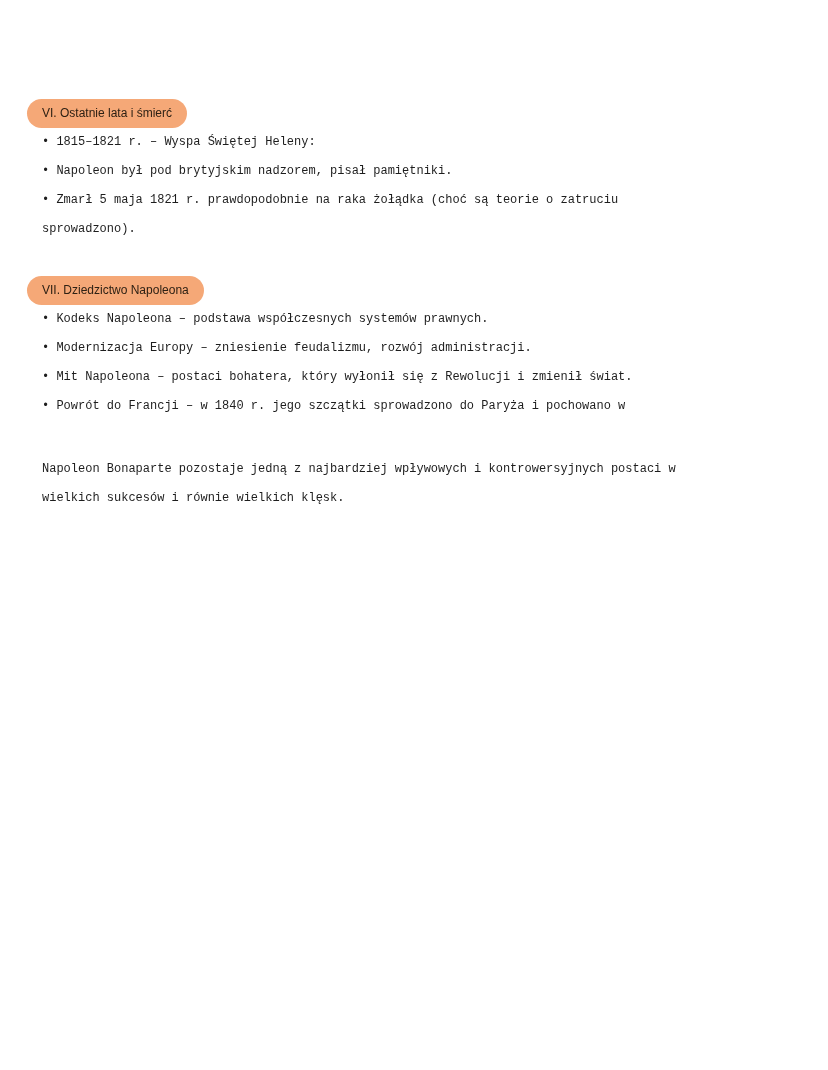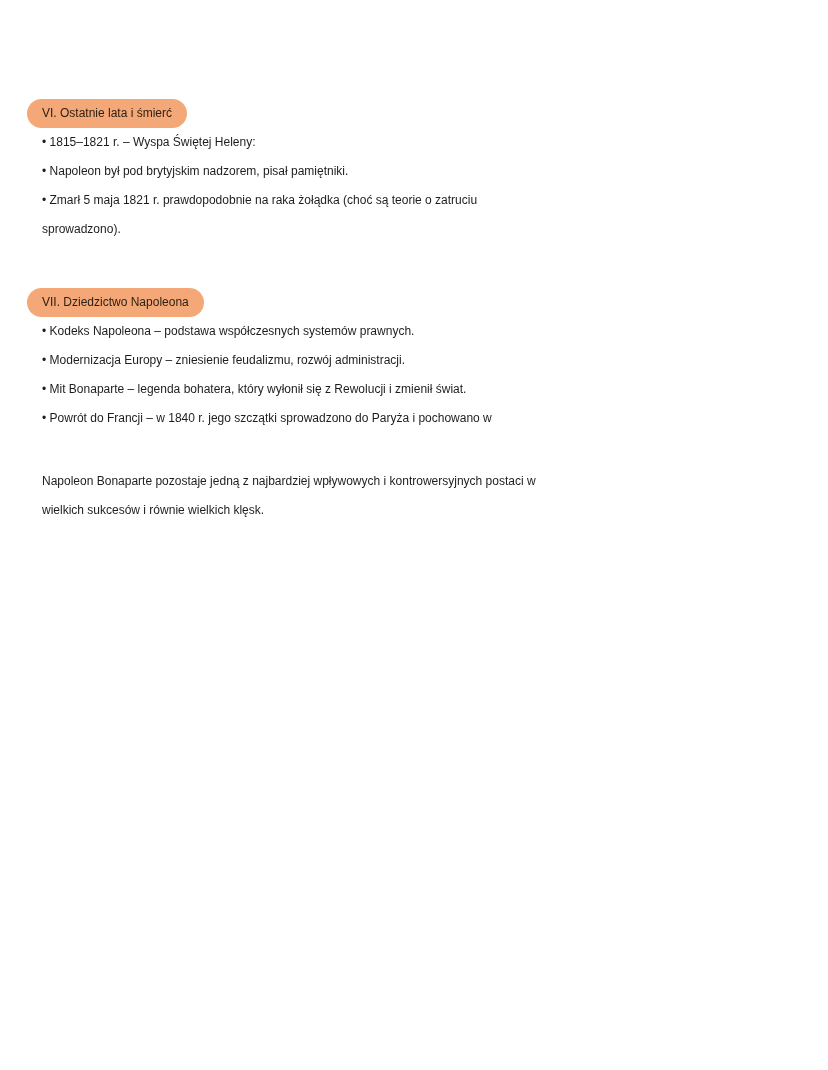--- a/index.html
+++ b/index.html
@@ -31,23 +31,24 @@
     color: #2e2114;
     white-space: nowrap;
   }
   .pill-row {
     height: 29px;
   }
   .line {
     height: 29px;
     line-height: 29px;
     white-space: nowrap;
+    font-family: Liberation Mono, monospace;
   }
   .section-legacy {
-    margin-top: 44px;
+    margin-top: 32px;
   }
   .closing {
     margin-top: 34px;
   }
 </style>
 </head>
 <body>
 
 <div class="page">
 
@@ -60,21 +61,21 @@
     <div class="line">• Zmarł 5 maja 1821 r. prawdopodobnie na raka żołądka (choć są teorie o zatruciu</div>
     <div class="line">sprowadzono).</div>
   </section>
 
   <section class="section-legacy">
     <div class="pill-row">
       <span class="pill">VII. Dziedzictwo Napoleona</span>
     </div>
     <div class="line">• Kodeks Napoleona – podstawa współczesnych systemów prawnych.</div>
     <div class="line">• Modernizacja Europy – zniesienie feudalizmu, rozwój administracji.</div>
-    <div class="line">• Mit Bonaparte – legenda bohatera, który wyłonił się z Rewolucji i zmienił świat.</div>
+    <div class="line">• Mit Napoleona – postaci bohatera, który wyłonił się z Rewolucji i zmienił świat.</div>
     <div class="line">• Powrót do Francji – w 1840 r. jego szczątki sprowadzono do Paryża i pochowano w</div>
   </section>
 
   <div class="closing">
     <div class="line">Napoleon Bonaparte pozostaje jedną z najbardziej wpływowych i kontrowersyjnych postaci w</div>
     <div class="line">wielkich sukcesów i równie wielkich klęsk.</div>
   </div>
 
 </div>
 

